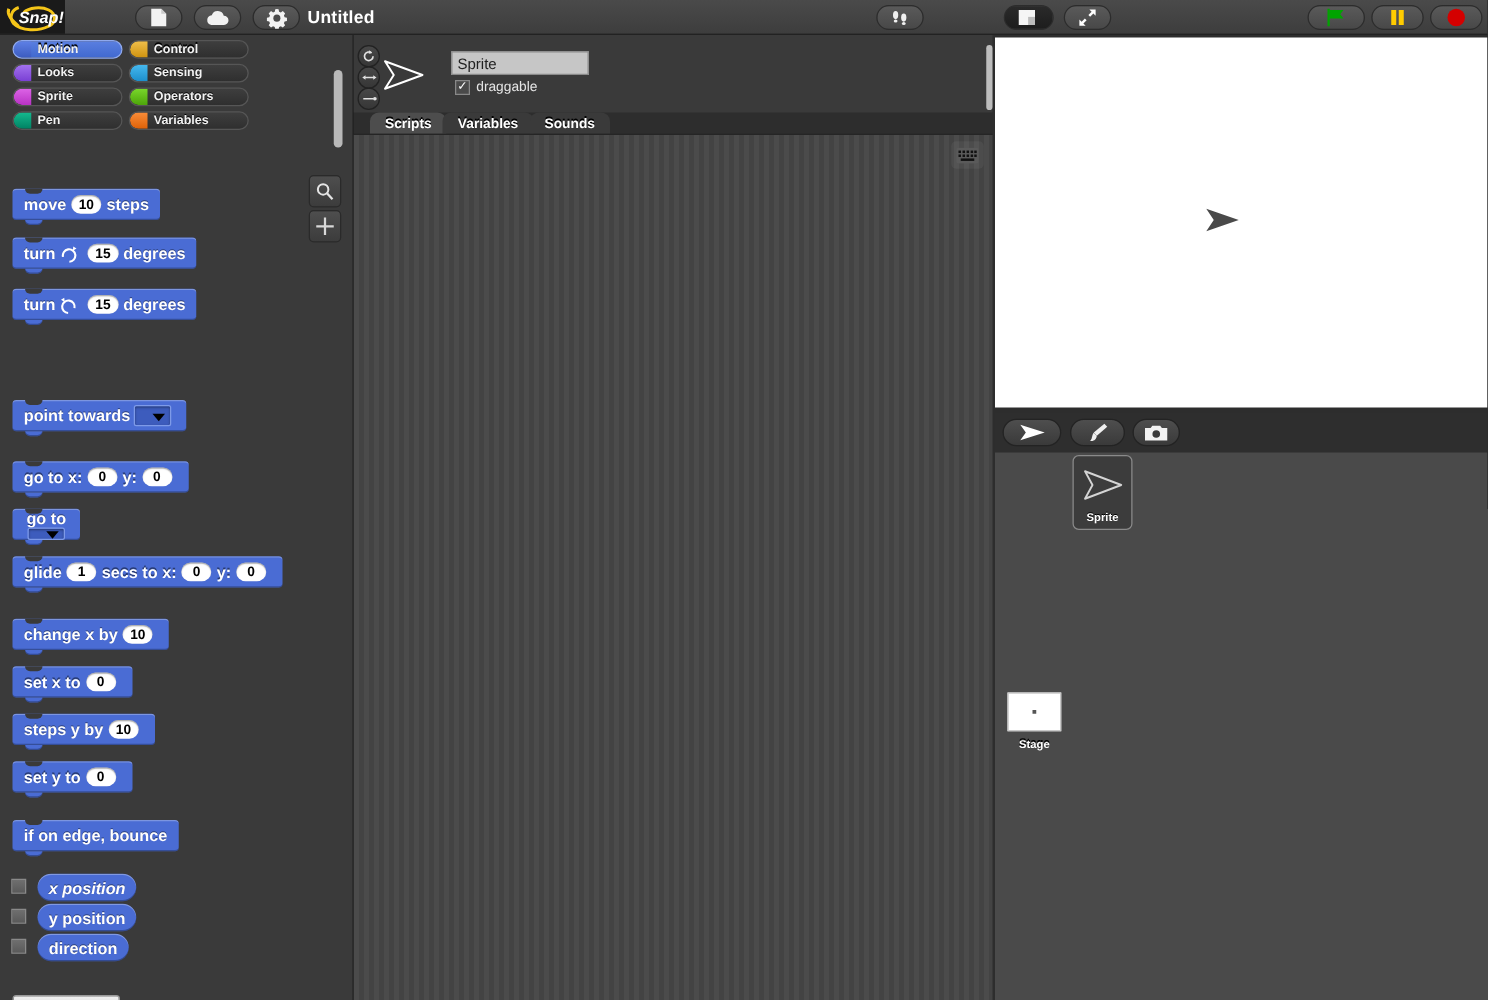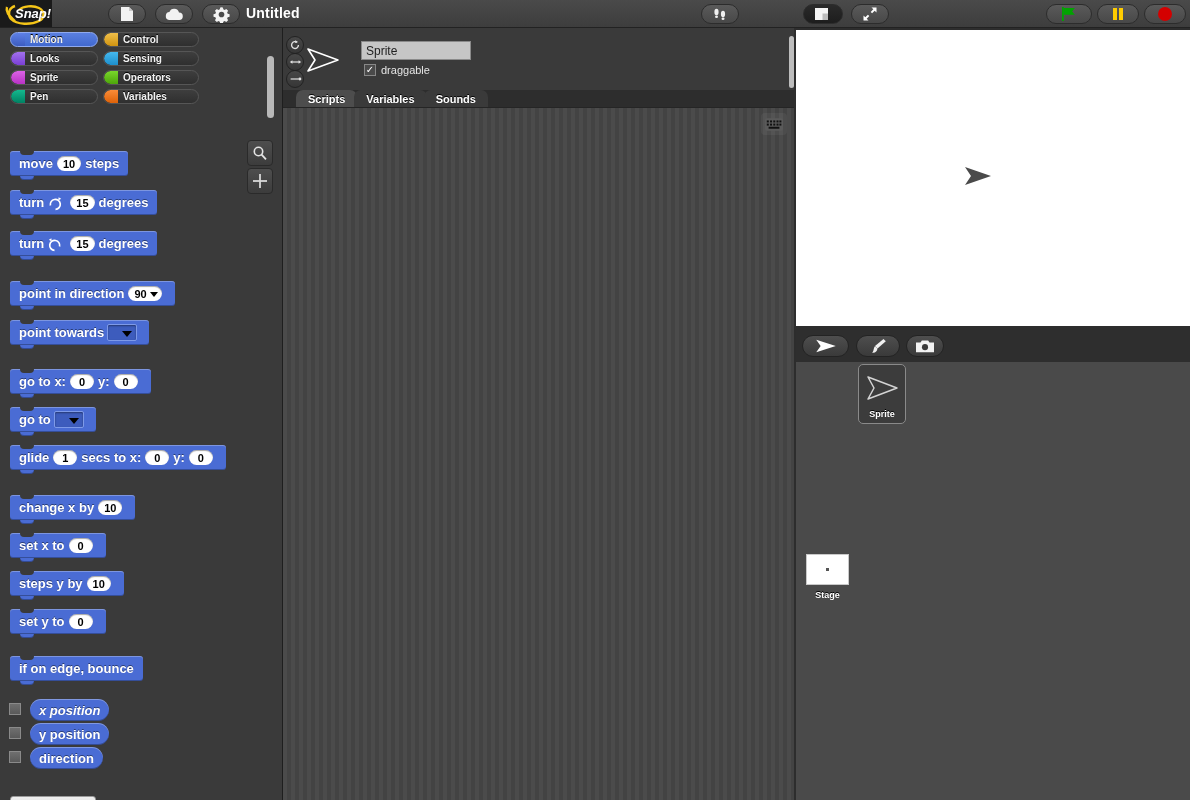--- a/index.html
+++ b/index.html
@@ -407,43 +407,36 @@
     <div class="blk cmd" style="left:10px; top:203px;">
       <span>turn</span>
       <svg width="16" height="16" viewBox="0 0 16 16" style="margin:0 3px">
         <path d="M12.6 10.5 A5 5 0 1 0 7.5 14.4" fill="none" stroke="#fff" stroke-width="1.7"></path>
         <path d="M4.4 2.2 l-2.6 1.6 2.9 1.7 z" fill="#fff"></path>
       </svg>
       <span class="slot">15</span>
       <span>degrees</span>
     </div>
 
-    <div class="blk cmd" style="left:10px; top:253px;">
-      <span>point in direction</span>
-      <span class="slot drop">
-        <span>90</span>
-        <span class="arrow"></span>
-      </span>
-    </div>
 
     <div class="blk cmd" style="left:10px; top:292px;">
       <span>point towards</span>
       <span class="inputbox">
         <span class="arrow"></span>
       </span>
     </div>
 
     <div class="blk cmd" style="left:10px; top:341px;">
       <span>go to x:</span>
       <span class="slot">0</span>
       <span>y:</span>
       <span class="slot">0</span>
     </div>
 
-    <div class="blk cmd" style="left:10px; top:379px;">
+    <div class="blk cmd" style="left:10px; top:379px;flex-direction:column;">
       <span>go to</span>
       <span class="inputbox">
         <span class="arrow"></span>
       </span>
     </div>
 
     <div class="blk cmd" style="left:10px; top:417px;">
       <span>glide</span>
       <span class="slot">1</span>
       <span>secs to x:</span>

